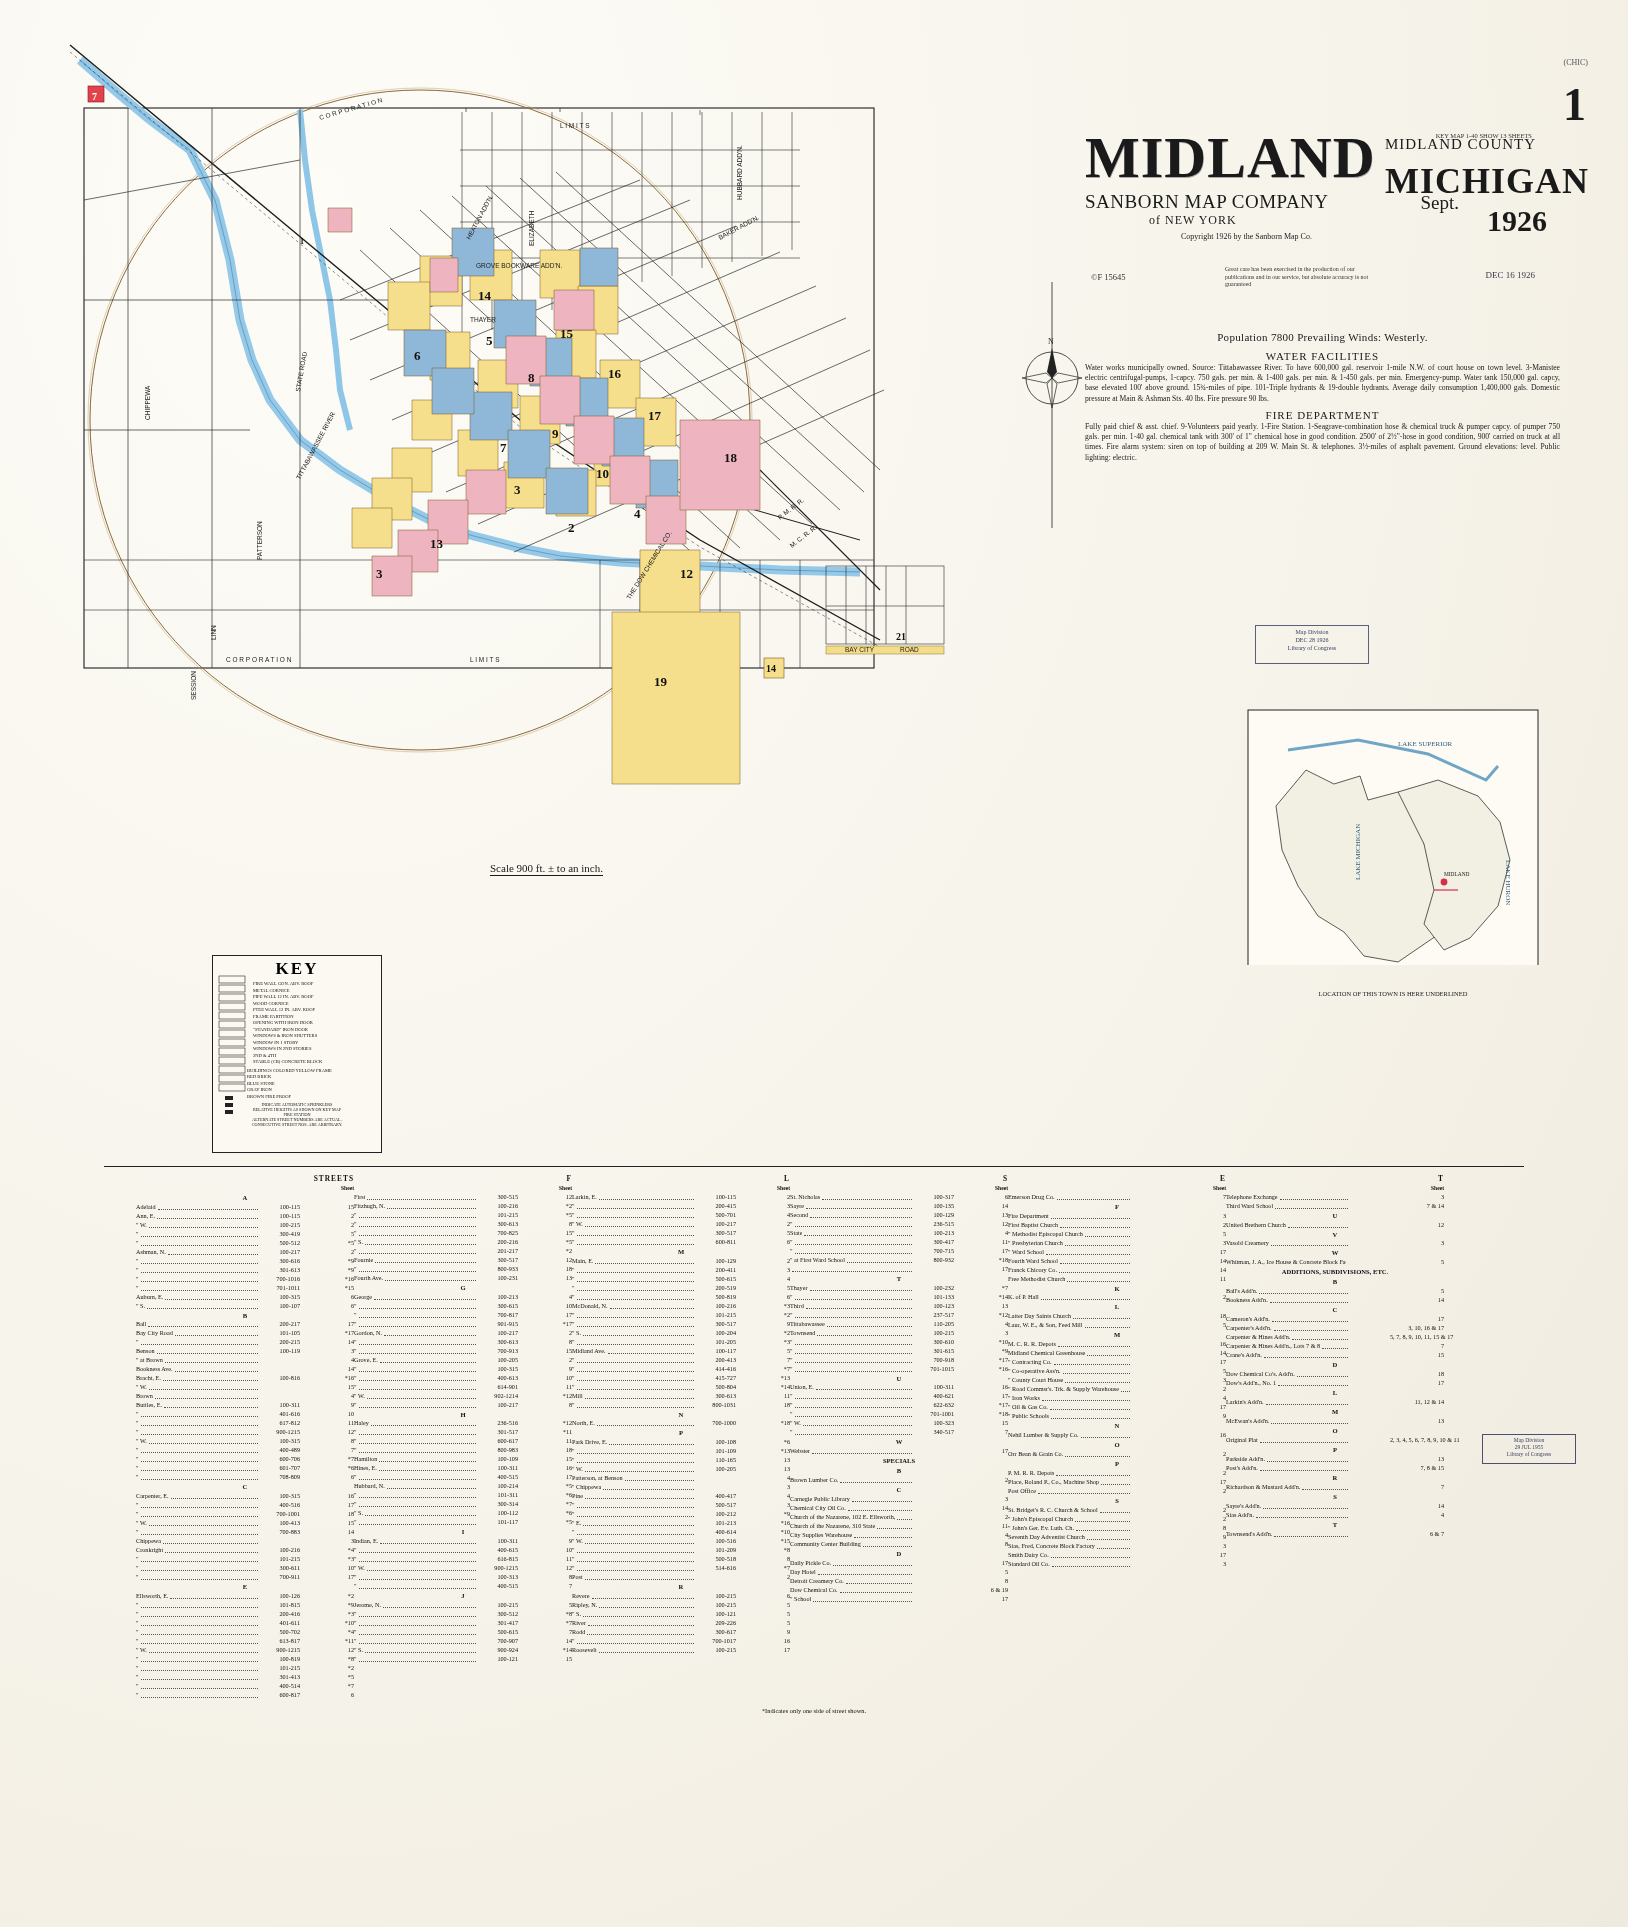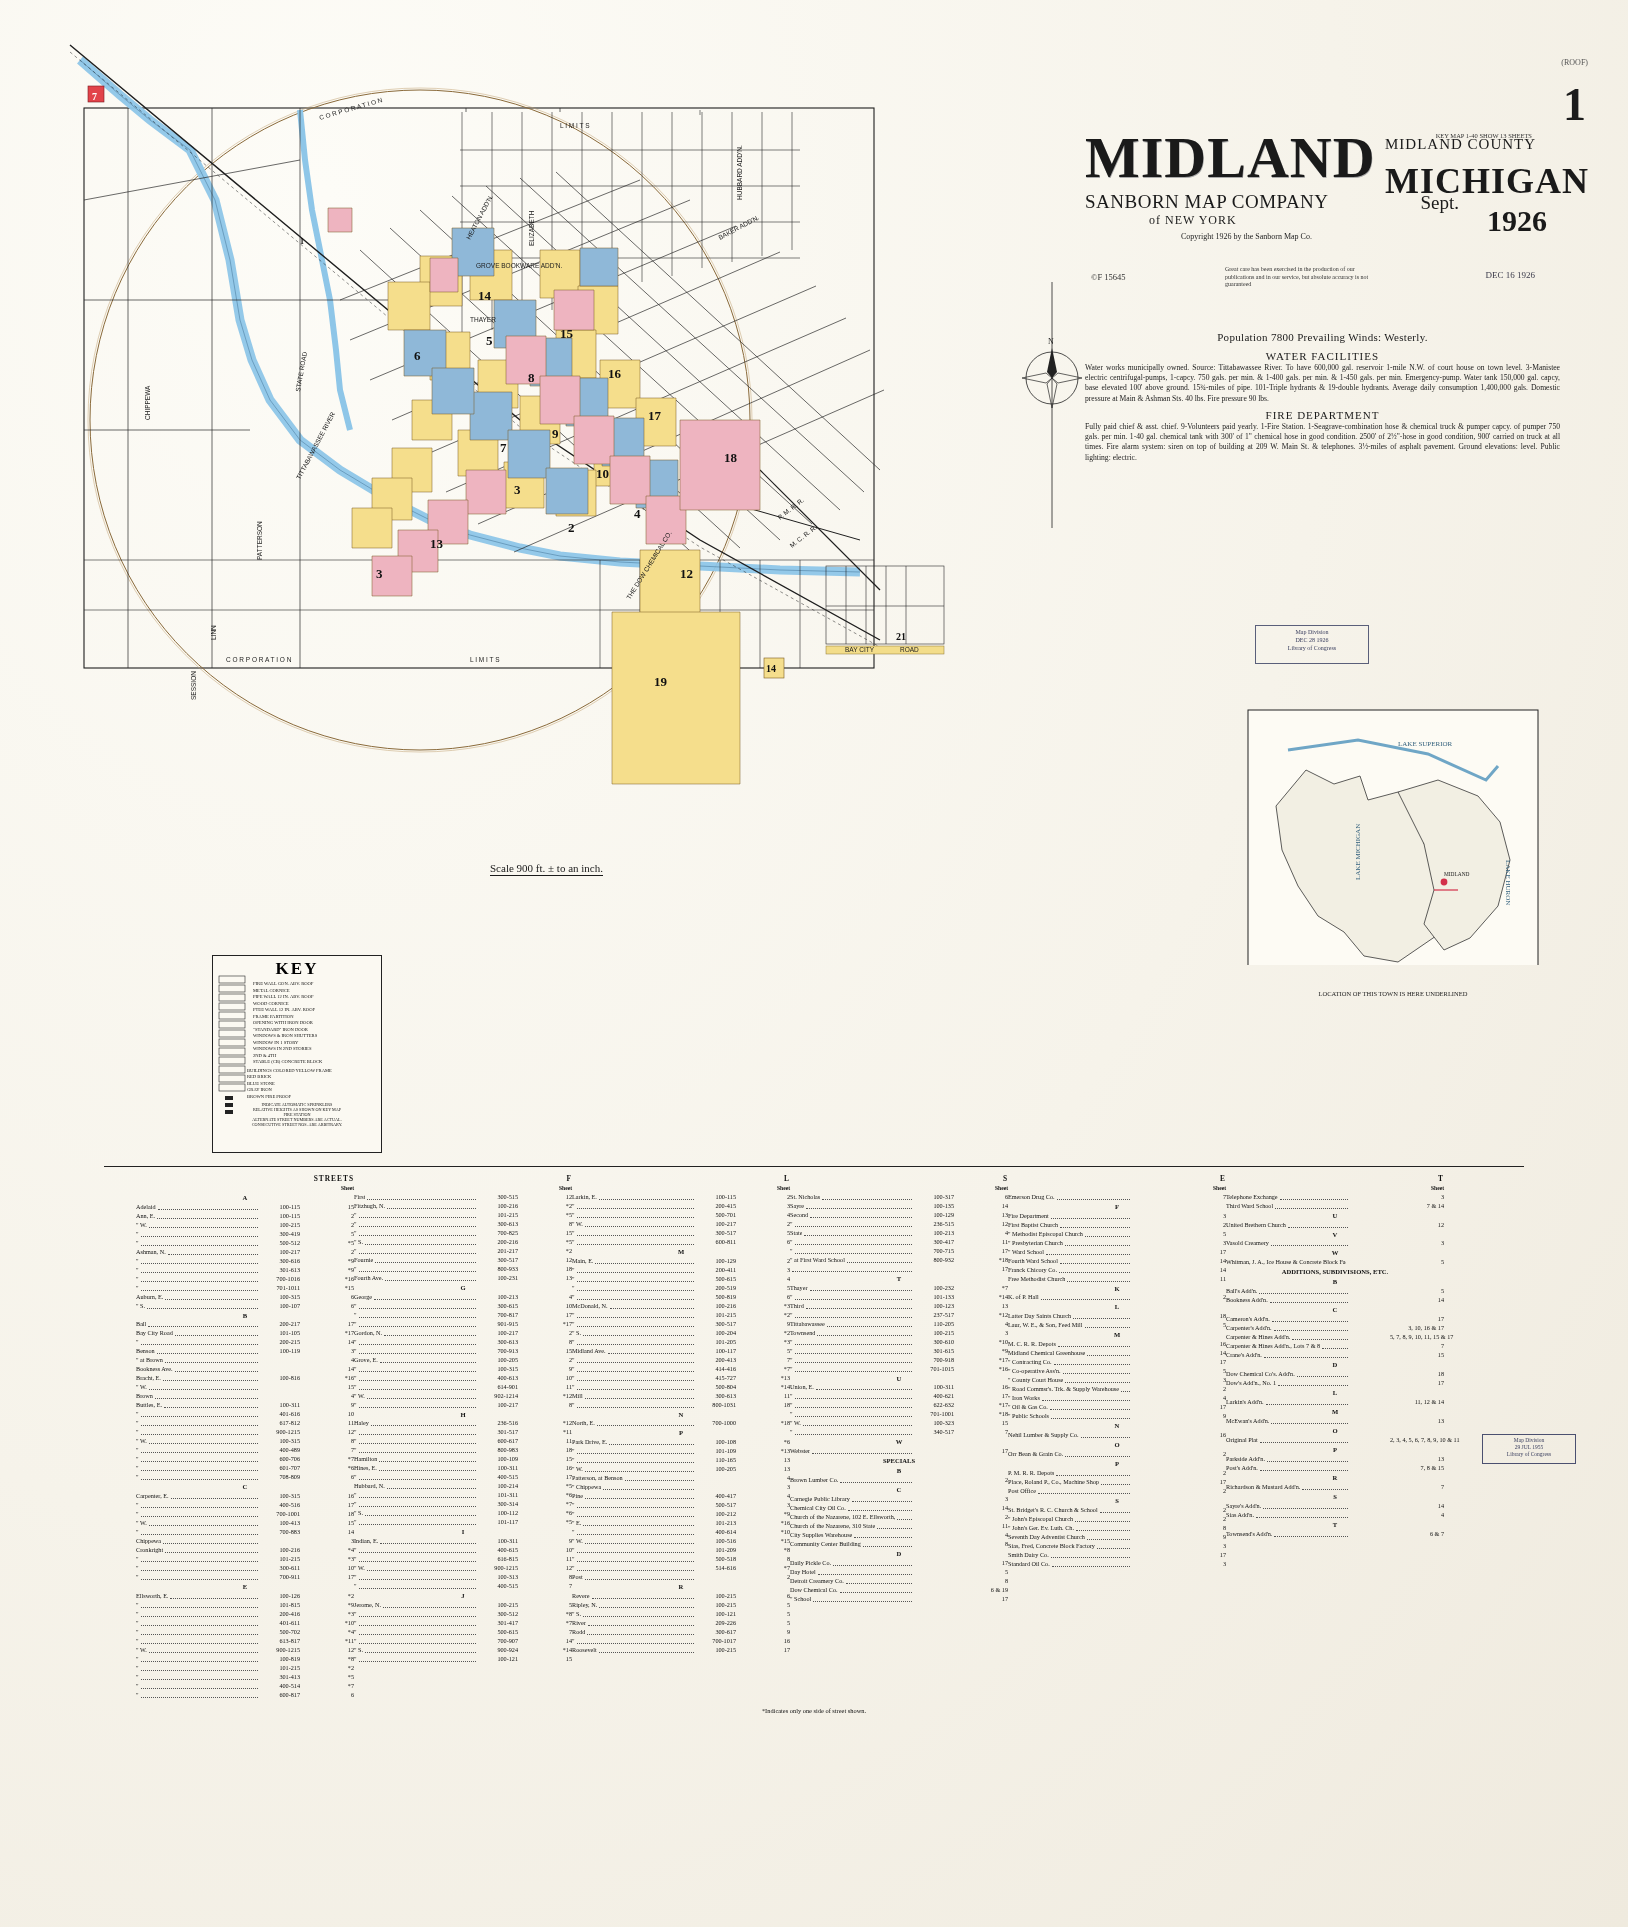--- a/index.html
+++ b/index.html
@@ -303,21 +303,21 @@
         <path d="M40 40 L110 30 L180 44 L238 70 L250 56" fill="none" stroke="#6fa6c6" stroke-width="3"></path>
         <text x="150" y="36" font-size="7" fill="#33617d">LAKE SUPERIOR</text>
         <text x="258" y="150" font-size="7" fill="#33617d" transform="rotate(90 258 150)">LAKE HURON</text>
         <text x="112" y="170" font-size="7" fill="#33617d" transform="rotate(-90 112 170)">LAKE MICHIGAN</text>
         <circle cx="196" cy="172" r="3.4" fill="#d3304a"></circle>
         <line x1="186" y1="180" x2="210" y2="180" stroke="#d3304a" stroke-width="1.2"></line>
         <text x="196" y="166" font-size="5.4" fill="#222">MIDLAND</text>
       </g>
     </svg>
 
-    <div class="chic">(ROOF)</div>
+    <div class="chic">(CHIC)</div>
     <div class="sheetnum">1</div>
     <div class="keymapnote">KEY MAP
 1-40  SHOW
 13 SHEETS</div>
 
     <div class="titleblock">
       <div class="t-midland">MIDLAND</div>
       <div class="t-county">MIDLAND COUNTY</div>
       <div class="t-mich">MICHIGAN</div>
       <div class="t-co">SANBORN MAP COMPANY</div>

